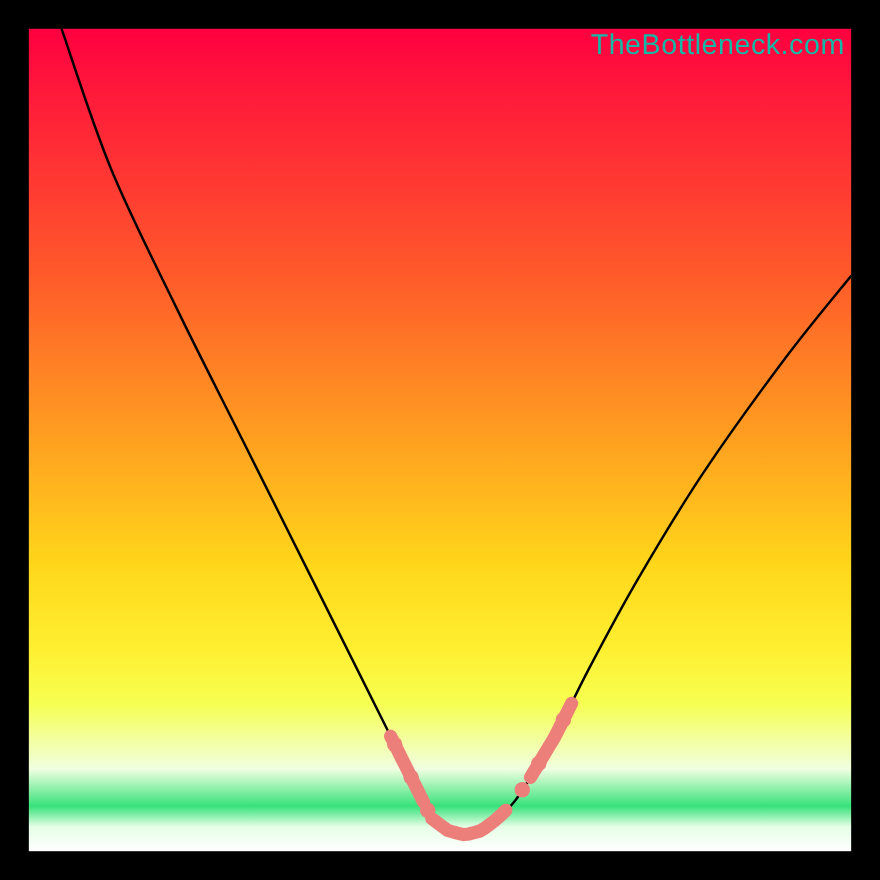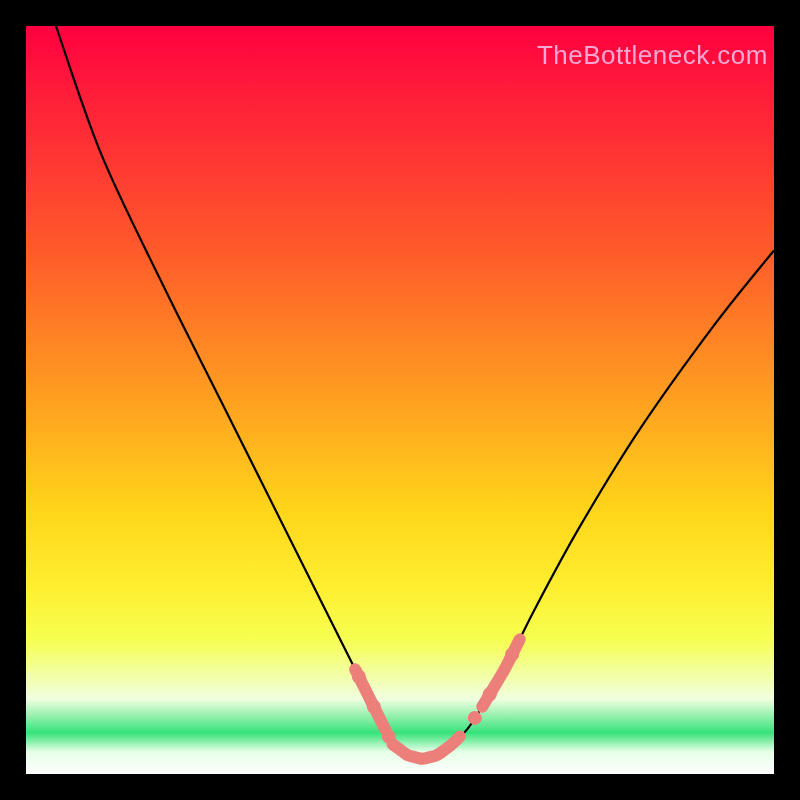--- a/index.html
+++ b/index.html
@@ -40,23 +40,23 @@
       #ffee30 75%,
       #f6ff50 82%,
       #f0ffe0 90%,
       #37e27a 94.5%,
       #e6ffe6 97%,
       #ffffff 100%
     );
   }
   .watermark {
     position: absolute;
-    top: 40px;
+    top: 25px;
     right: 32px;
-    color: #f9a8d4;
+    color: #14b8a6;
     font-size: 26px;
     font-weight: 500;
     letter-spacing: 0.5px;
     user-select: none;
   }
   svg.curve {
     position: absolute;
     inset: 0;
     width: 748px;
     height: 748px;

